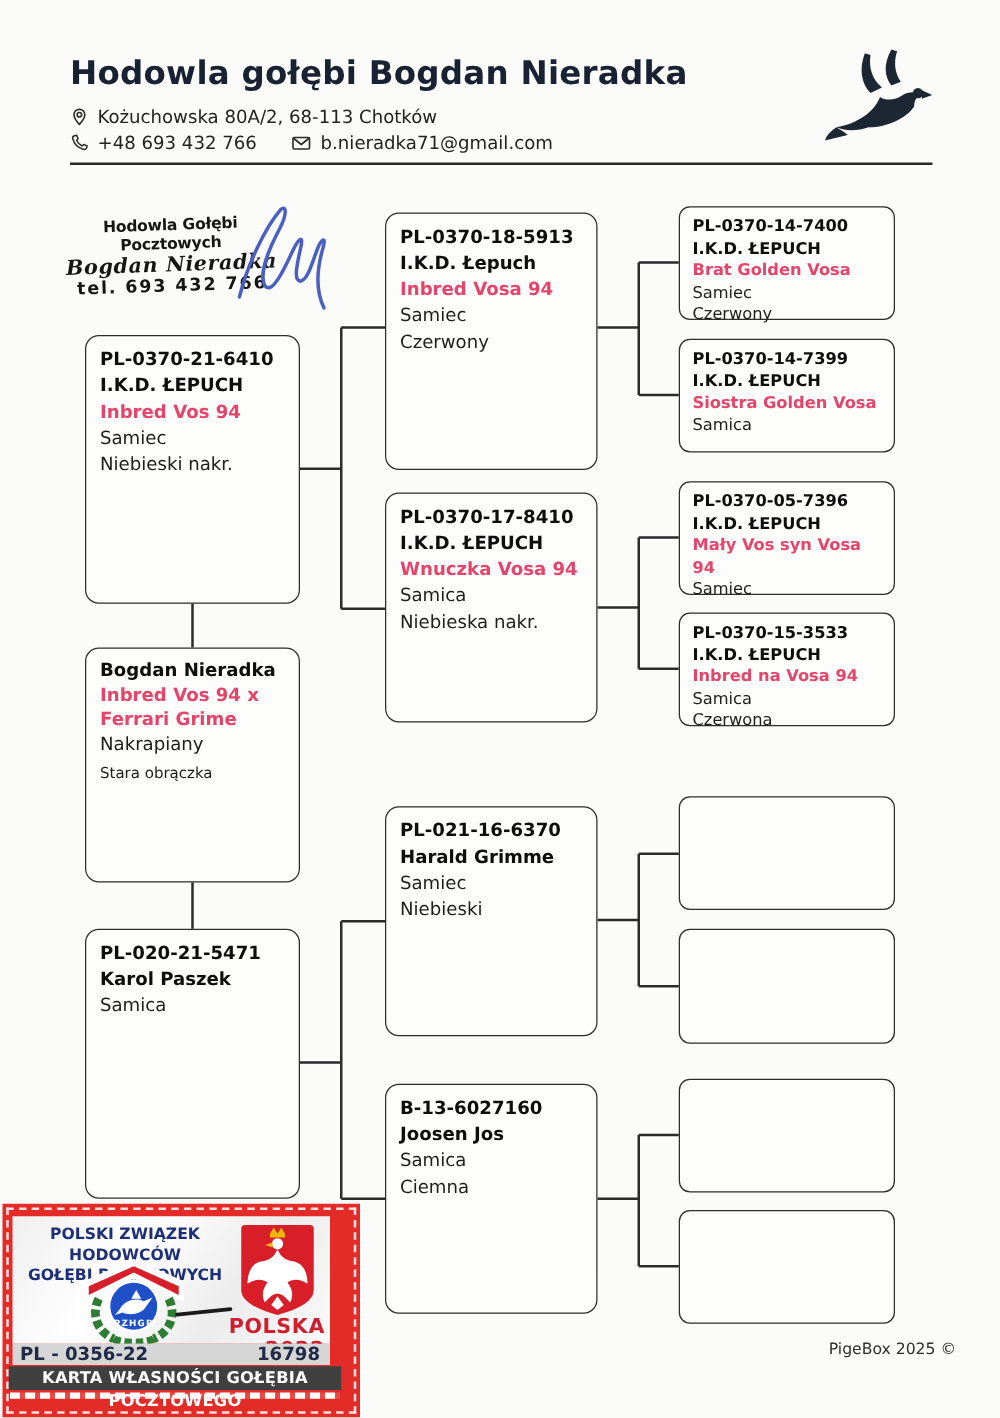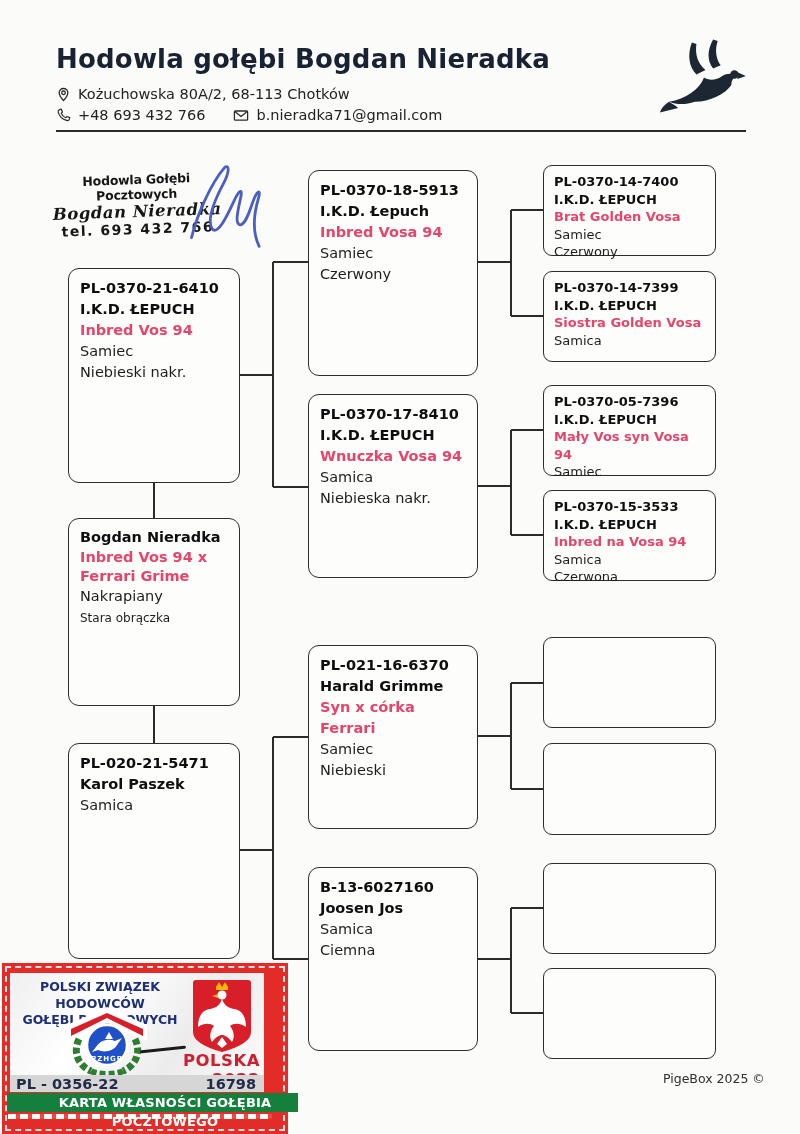--- a/index.html
+++ b/index.html
@@ -9,21 +9,21 @@
     font-family:"DejaVu Sans","Liberation Sans",sans-serif;
     color:#1b1b1b;
   }
   .abs{position:absolute;}
 
   
   .title{
     left:56px;top:44px;width:600px;
     font-size:26px;font-weight:bold;color:#182232;letter-spacing:.2px;
   }
-  .contact{left:56px;display:flex;align-items:flex-end;gap:7px;font-size:14.5px;color:#222;}
+  .contact{left:56px;display:flex;align-items:flex-start;gap:7px;font-size:14.5px;color:#222;}
   .contact svg{flex:0 0 auto;}
   .contact .gap{width:14px;}
   .hrule{left:56px;top:130px;width:690px;height:0;border-top:2px solid #2a2a2a;}
   .dove{left:658px;top:38px;}
 
   
   .stamp{left:52px;top:172px;width:170px;transform:rotate(-2deg);color:#161616;}
   .stamp .s1{font-size:12.5px;font-weight:bold;letter-spacing:-.2px;text-align:center;}
   .stamp .s2{font-family:"DejaVu Serif","Liberation Serif",serif;font-style:italic;font-weight:bold;font-size:16.5px;text-align:center;letter-spacing:.5px;}
   .stamp .s3{font-size:14px;font-weight:bold;text-align:center;letter-spacing:1.5px;}
@@ -56,22 +56,22 @@
   .card-org{position:absolute;left:2px;top:6px;width:176px;text-align:center;
     color:#1c2f78;font-weight:bold;font-size:12.5px;line-height:16.5px;}
   .eagle{position:absolute;left:180px;top:5px;}
   .pzhgp{position:absolute;left:55px;top:32px;}
   .polska{position:absolute;left:145px;top:78px;width:105px;text-align:right;
     color:#cf1f2e;font-weight:bold;font-size:16.5px;letter-spacing:.5px;}
   .penmark{position:absolute;left:130px;top:75px;width:46px;height:3px;background:#1a1a1a;transform:rotate(-6deg);border-radius:2px;}
   .ring-strip{position:absolute;left:8px;top:112px;width:254px;height:17px;background:#d6d6d6;
     display:flex;justify-content:space-between;align-items:flex-end;
     font-size:14.5px;font-weight:bold;color:#212b47;padding:0 8px 0 6px;box-sizing:border-box;}
-  .title-strip{position:absolute;left:5px;top:130px;width:266px;height:19px;background:#15803d;
-    color:#fff;font-weight:bold;font-size:13px;text-align:center;line-height:19px;letter-spacing:.2px;padding-left:25px;}
+  .title-strip{position:absolute;left:5px;top:130px;width:266px;height:19px;background:#404040;
+    color:#fff;font-weight:bold;font-size:13px;text-align:center;line-height:19px;letter-spacing:.2px;}
   .perforation{position:absolute;left:6px;top:151px;width:264px;height:5px;
     background:repeating-linear-gradient(90deg,#fff 0 8px,rgba(255,255,255,.15) 8px 12px);}
 
   .credit{left:663px;top:1071px;font-size:12.5px;color:#2e2e2e;}
   .icon-stroke{stroke:#2b2b2b;stroke-width:1.3;fill:none;stroke-linejoin:round;stroke-linecap:round;}
 </style>
 </head>
 <body>
 
 <div>
@@ -165,21 +165,20 @@
     <div class="bid">PL-0370-17-8410</div>
     <div class="bname">I.K.D. ŁEPUCH</div>
     <div class="bstrain">Wnuczka Vosa 94</div>
     <div>Samica</div>
     <div>Niebieska nakr.</div>
   </div>
 
   <div class="pbox" style="left:308px;top:645px;width:170px;height:184px;">
     <div class="bid">PL-021-16-6370</div>
     <div class="bname">Harald Grimme</div>
-    <div class="bstrain">Syn x córka Ferrari</div>
     <div>Samiec</div>
     <div>Niebieski</div>
   </div>
 
   <div class="pbox" style="left:308px;top:867px;width:170px;height:184px;">
     <div class="bid">B-13-6027160</div>
     <div class="bname">Joosen Jos</div>
     <div>Samica</div>
     <div>Ciemna</div>
   </div>

